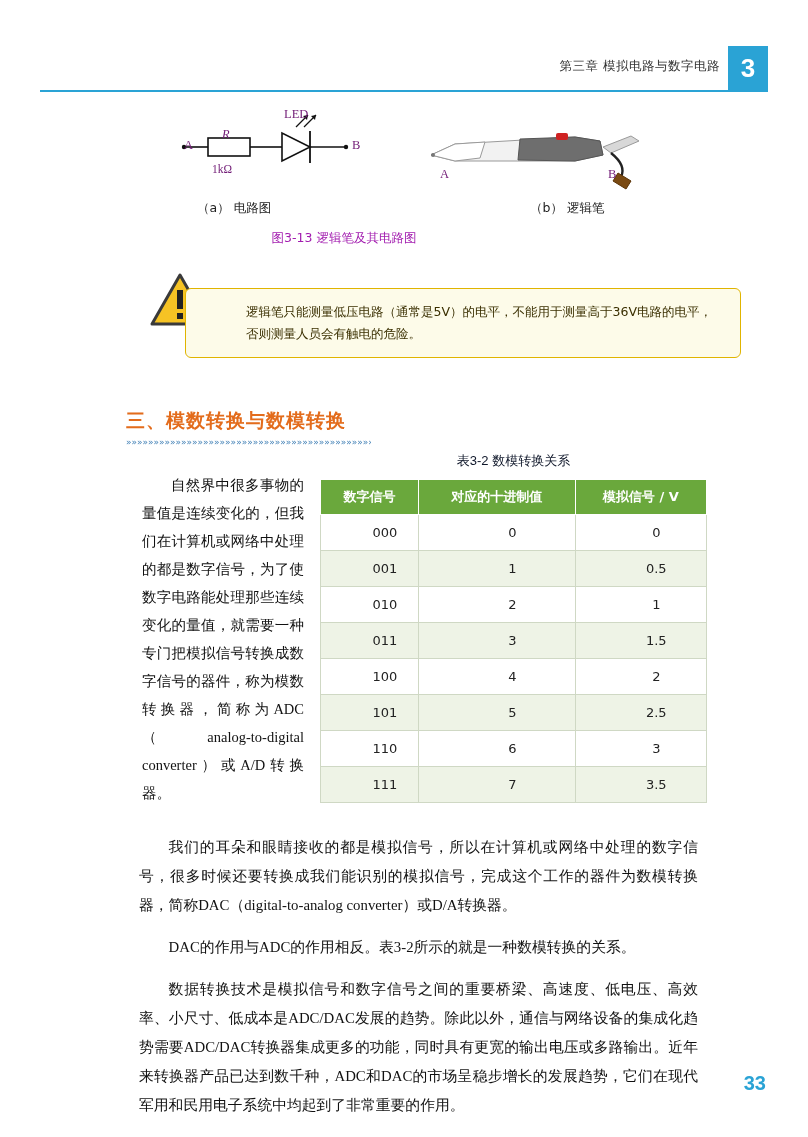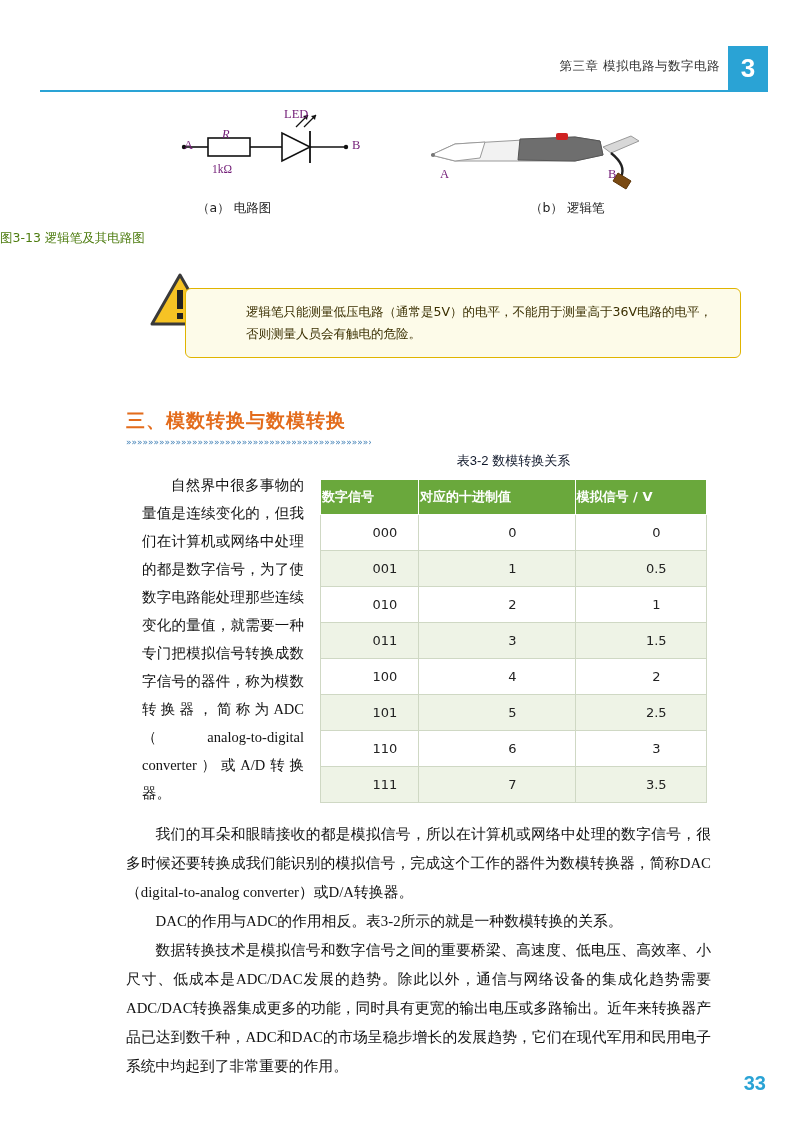--- a/index.html
+++ b/index.html
@@ -69,24 +69,24 @@
     top: 105px;
     left: 0;
     width: 808px;
     height: 150px;
   }
   .fig-caption {
     position: absolute;
     top: 125px;
     left: 0;
     width: 688px;
-    text-align: left;
-    font-size: 12.5px;
-    font-family: "DejaVu Sans", sans-serif;
-    color: #4d7c0f;
+    text-align: center;
+    font-size: 12.5px;
+    font-family: "DejaVu Sans", sans-serif;
+    color: #a21caf;
   }
   .sub-caption {
     position: absolute;
     font-size: 12.5px;
     font-family: "DejaVu Sans", sans-serif;
     color: #222;
   }
   .sub-caption.a { left: 197px; top: 95px; }
   .sub-caption.b { left: 530px; top: 95px; }
 
@@ -189,21 +189,21 @@
     border-collapse: collapse;
     font-family: "DejaVu Sans", sans-serif;
     font-size: 13px;
   }
   table.data th {
     background: #6aa83c;
     color: #fff;
     font-weight: bold;
     height: 32px;
     border: 1px solid #ffffff;
-    text-align: left;
+    text-align: center;
     font-size: 13px;
   }
   table.data td {
     height: 33px;
     border: 1px solid #cfd8c4;
     text-align: center;
     color: #222;
     background: #ffffff;
     padding-left: 32px;
   }
@@ -214,21 +214,21 @@
     position: absolute;
     left: 126px;
     top: 820px;
     width: 585px;
     font-size: 14.8px;
     line-height: 29px;
     text-align: justify;
     text-justify: inter-ideograph;
     color: #111;
   }
-  .body-text p { margin: 0; text-indent: 2em; }
+  .body-text p { margin: 13px; text-indent: 2em; }
 
   .page-num {
     position: absolute;
     right: 42px;
     bottom: 42px;
     font-size: 20px;
     font-weight: bold;
     color: #2aa3d5;
     font-family: "Liberation Sans", sans-serif;
   }

